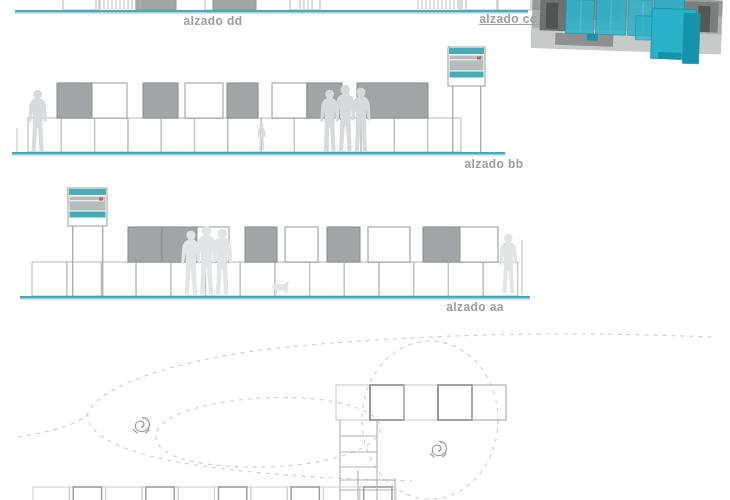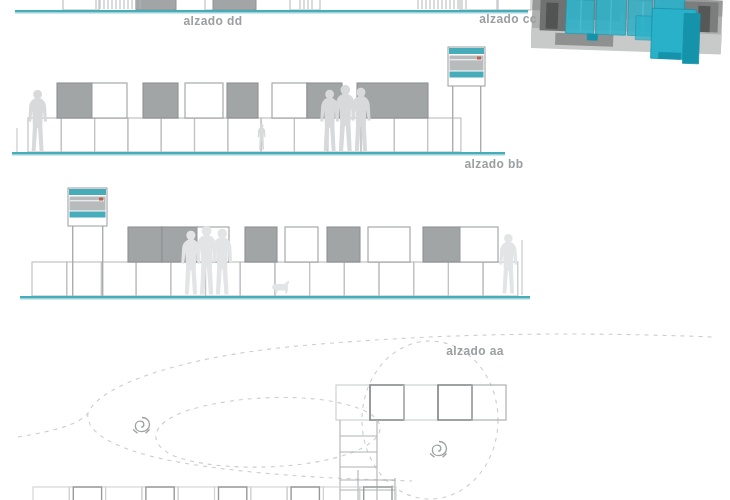--- a/index.html
+++ b/index.html
@@ -200,15 +200,15 @@
           <rect x="120" y="16" width="44" height="50" fill="#29b1c9" opacity="1" stroke="#1593ab" stroke-width="0.8"></rect>
           <rect x="152" y="20" width="16" height="50" fill="#1593ab" opacity="1" stroke="#1593ab" stroke-width="0.8"></rect>
           <rect x="128" y="60" width="22" height="6" fill="#1593ab" opacity="1" stroke="#1593ab" stroke-width="0.8"></rect>
           <rect x="56" y="44" width="10" height="6" fill="#1593ab" opacity="1" stroke="#1593ab" stroke-width="0.8"></rect>
         </g>
       </g>
   </svg>
 </div>
 
 <div class="label" style="left: 213px; top: 14px;">alzado dd</div>
-<div class="label" style="left: 508px; top: 12px;">alzado cc</div>
+<div class="label" style="left: 508px; top: 12px; text-decoration: underline;">alzado cc</div>
 <div class="label" style="left: 494px; top: 157px;">alzado bb</div>
-<div class="label" style="left: 475px; top: 300px; margin-top: 44px;">alzado aa</div>
+<div class="label" style="left: 475px; top: 300px;">alzado aa</div>
 
 </body></html>

